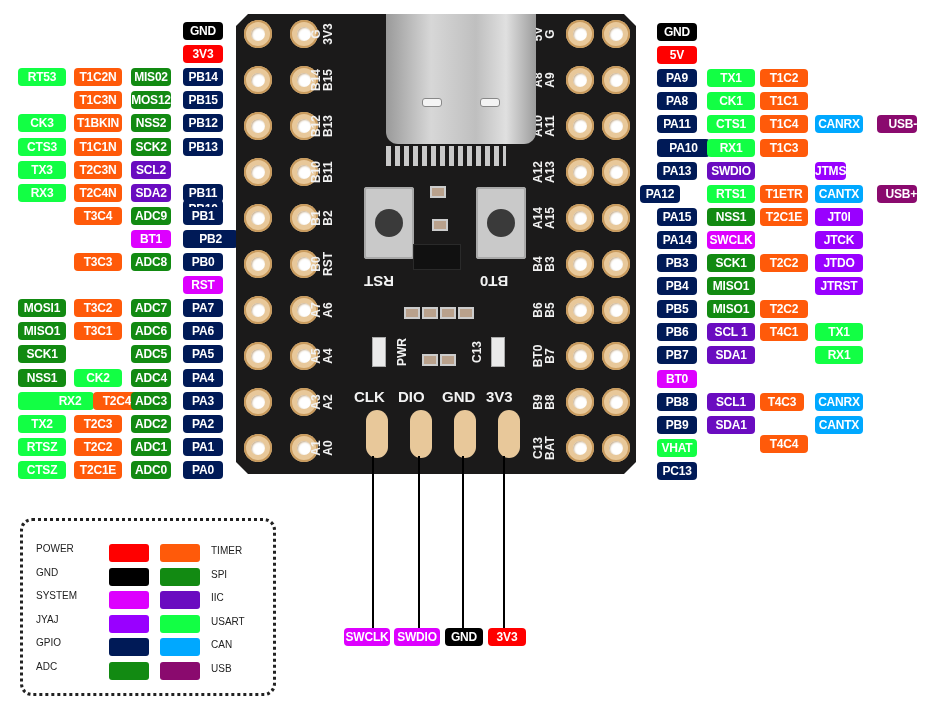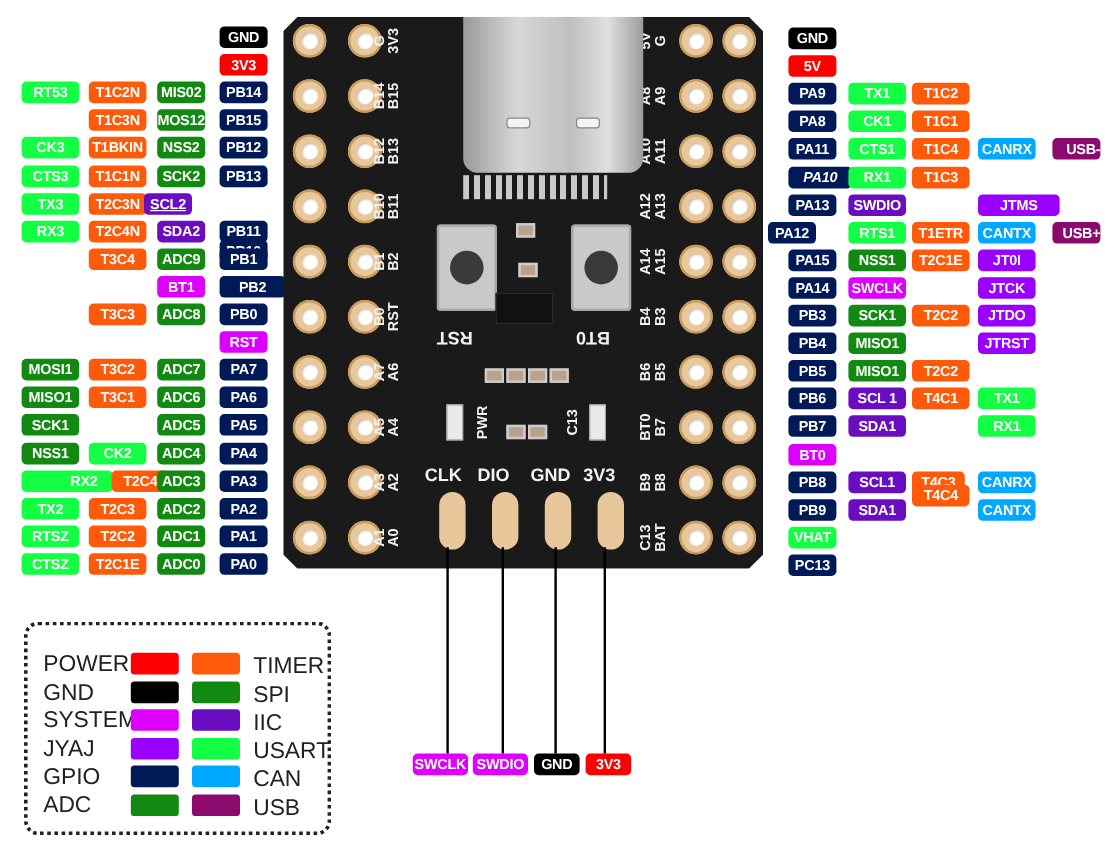--- a/index.html
+++ b/index.html
@@ -61,21 +61,21 @@
   .chip { position:absolute; width:46px; height:24px; background:#111; border:1px solid #2a2a2a; }
   .smd { position:absolute; width:12px; height:8px; background:#b9a18c; border:2px solid #ccc; }
   .led { position:absolute; width:12px; height:28px; background:#eaeaea; border:1px solid #aaa; }
   .pad { position:absolute; width:22px; height:48px; border-radius:11px; background:#e8c89a; }
   .wire { position:absolute; width:2px; background:#000; }
 
   #legend {
     position:absolute; left:20px; top:518px; width:256px; height:178px;
     border:3px dotted #222; border-radius:12px; box-sizing:border-box;
   }
-  .leg-label { position:absolute; font-size:19px; color:#222; font-family:"Liberation Sans", sans-serif; }
+  .leg-label { position:absolute; font-size:10px; color:#222; font-family:"Liberation Sans", sans-serif; }
   .leg-swatch { position:absolute; width:40px; height:18px; border-radius:3px; }
 </style>
 </head>
 <body>
 
 <div id="left-pins">
     <div class="badge c-gnd" style="left: 183px; top: 22px; width: 40px;">GND</div>
     <div class="badge c-power" style="left: 183px; top: 45.1px; width: 40px;">3V3</div>
     <div class="badge c-gpio" style="left: 183px; top: 68.2px; width: 40px;">PB14</div>
     <div class="badge c-usart" style="left: 18px; top: 68.2px; width: 48px;">RT53</div>
@@ -88,21 +88,21 @@
     <div class="badge c-usart" style="left: 18px; top: 114.4px; width: 48px;">CK3</div>
     <div class="badge c-timer" style="left: 74px; top: 114.4px; width: 48px;">T1BKIN</div>
     <div class="badge c-spi" style="left: 131px; top: 114.4px; width: 40px;">NSS2</div>
     <div class="badge c-gpio" style="left: 183px; top: 137.5px; width: 40px;">PB13</div>
     <div class="badge c-usart" style="left: 18px; top: 137.5px; width: 48px;">CTS3</div>
     <div class="badge c-timer" style="left: 74px; top: 137.5px; width: 48px;">T1C1N</div>
     <div class="badge c-spi" style="left: 131px; top: 137.5px; width: 40px;">SCK2</div>
     <div class="badge c-gpio" style="left: 183px; top: 160.6px; width: 40px; margin-top: 39px;">PB10</div>
     <div class="badge c-usart" style="left: 18px; top: 160.6px; width: 48px;">TX3</div>
     <div class="badge c-timer" style="left: 74px; top: 160.6px; width: 48px;">T2C3N</div>
-    <div class="badge c-iic" style="left: 120px; top: 160.6px; width: 40px; text-decoration: underline;">SCL2</div>
+    <div class="badge c-iic" style="left: 131px; top: 160.6px; width: 40px;">SCL2</div>
     <div class="badge c-gpio" style="left: 183px; top: 183.7px; width: 40px;">PB11</div>
     <div class="badge c-usart" style="left: 18px; top: 183.7px; width: 48px;">RX3</div>
     <div class="badge c-timer" style="left: 74px; top: 183.7px; width: 48px;">T2C4N</div>
     <div class="badge c-iic" style="left: 131px; top: 183.7px; width: 40px;">SDA2</div>
     <div class="badge c-gpio" style="left: 183px; top: 206.8px; width: 40px;">PB1</div>
     <div class="badge c-timer" style="left: 74px; top: 206.8px; width: 48px;">T3C4</div>
     <div class="badge c-adc" style="left: 131px; top: 206.8px; width: 40px;">ADC9</div>
     <div class="badge c-gpio" style="left: 183px; top: 229.9px; width: 55px;">PB2</div>
     <div class="badge c-system" style="left: 131px; top: 229.9px; width: 40px;">BT1</div>
     <div class="badge c-gpio" style="left: 183px; top: 253px; width: 40px;">PB0</div>
@@ -148,26 +148,26 @@
     <div class="badge c-usart" style="left: 707px; top: 69.2px; width: 48px;">TX1</div>
     <div class="badge c-timer" style="left: 760px; top: 69.2px; width: 48px;">T1C2</div>
     <div class="badge c-gpio" style="left: 657px; top: 92.3px; width: 40px;">PA8</div>
     <div class="badge c-usart" style="left: 707px; top: 92.3px; width: 48px;">CK1</div>
     <div class="badge c-timer" style="left: 760px; top: 92.3px; width: 48px;">T1C1</div>
     <div class="badge c-gpio" style="left: 657px; top: 115.4px; width: 40px;">PA11</div>
     <div class="badge c-usart" style="left: 707px; top: 115.4px; width: 48px;">CTS1</div>
     <div class="badge c-timer" style="left: 760px; top: 115.4px; width: 48px;">T1C4</div>
     <div class="badge c-can" style="left: 815px; top: 115.4px; width: 48px;">CANRX</div>
     <div class="badge c-usb" style="left: 877px; top: 115.4px; width: 40px;">USB-</div>
-    <div class="badge c-gpio" style="left: 657px; top: 138.5px; width: 53px; font-style: italic;">PA10</div>
+    <div class="badge c-gpio" style="left: 657px; top: 138.5px; width: 53px;">PA10</div>
     <div class="badge c-usart" style="left: 707px; top: 138.5px; width: 48px;">RX1</div>
     <div class="badge c-timer" style="left: 760px; top: 138.5px; width: 48px;">T1C3</div>
     <div class="badge c-gpio" style="left: 657px; top: 161.6px; width: 40px;">PA13</div>
     <div class="badge c-iic" style="left: 707px; top: 161.6px; width: 48px;">SWDIO</div>
-    <div class="badge c-jtag" style="left: 815px; top: 161.6px; width: 68px;">JTMS</div>
+    <div class="badge c-jtag" style="left: 815px; top: 161.6px; width: 31px;">JTMS</div>
     <div class="badge c-gpio" style="left: 640px; top: 184.7px; width: 40px;">PA12</div>
     <div class="badge c-usart" style="left: 707px; top: 184.7px; width: 48px;">RTS1</div>
     <div class="badge c-timer" style="left: 760px; top: 184.7px; width: 48px;">T1ETR</div>
     <div class="badge c-can" style="left: 815px; top: 184.7px; width: 48px;">CANTX</div>
     <div class="badge c-usb" style="left: 877px; top: 184.7px; width: 40px;">USB+</div>
     <div class="badge c-gpio" style="left: 657px; top: 207.8px; width: 40px;">PA15</div>
     <div class="badge c-spi" style="left: 707px; top: 207.8px; width: 48px;">NSS1</div>
     <div class="badge c-timer" style="left: 760px; top: 207.8px; width: 48px;">T2C1E</div>
     <div class="badge c-jtag" style="left: 815px; top: 207.8px; width: 48px;">JT0I</div>
     <div class="badge c-gpio" style="left: 657px; top: 230.9px; width: 40px;">PA14</div>
@@ -190,21 +190,21 @@
     <div class="badge c-gpio" style="left: 657px; top: 346.4px; width: 40px;">PB7</div>
     <div class="badge c-iic" style="left: 707px; top: 346.4px; width: 48px;">SDA1</div>
     <div class="badge c-usart" style="left: 815px; top: 346.4px; width: 48px;">RX1</div>
     <div class="badge c-system" style="left: 657px; top: 369.5px; width: 40px;">BT0</div>
     <div class="badge c-gpio" style="left: 657px; top: 392.6px; width: 40px;">PB8</div>
     <div class="badge c-iic" style="left: 707px; top: 392.6px; width: 48px;">SCL1</div>
     <div class="badge c-timer" style="left: 760px; top: 392.6px; width: 44px;">T4C3</div>
     <div class="badge c-can" style="left: 815px; top: 392.6px; width: 48px;">CANRX</div>
     <div class="badge c-gpio" style="left: 657px; top: 415.7px; width: 40px;">PB9</div>
     <div class="badge c-iic" style="left: 707px; top: 415.7px; width: 48px;">SDA1</div>
-    <div class="badge c-timer" style="left: 760px; top: 404px; width: 48px;">T4C4</div>
+    <div class="badge c-timer" style="left: 760px; top: 435px; width: 48px;">T4C4</div>
     <div class="badge c-can" style="left: 815px; top: 415.7px; width: 48px;">CANTX</div>
     <div class="badge c-usart" style="left: 657px; top: 438.8px; width: 40px;">VHAT</div>
     <div class="badge c-gpio" style="left: 657px; top: 461.9px; width: 40px;">PC13</div>
   </div>
 
 <div id="board">
   <div id="holes">
       <div class="hole" style="left: 8px; top: 6px;"></div>
       <div class="hole" style="left: 54px; top: 6px;"></div>
       <div class="hole" style="left: 330px; top: 6px;"></div>

